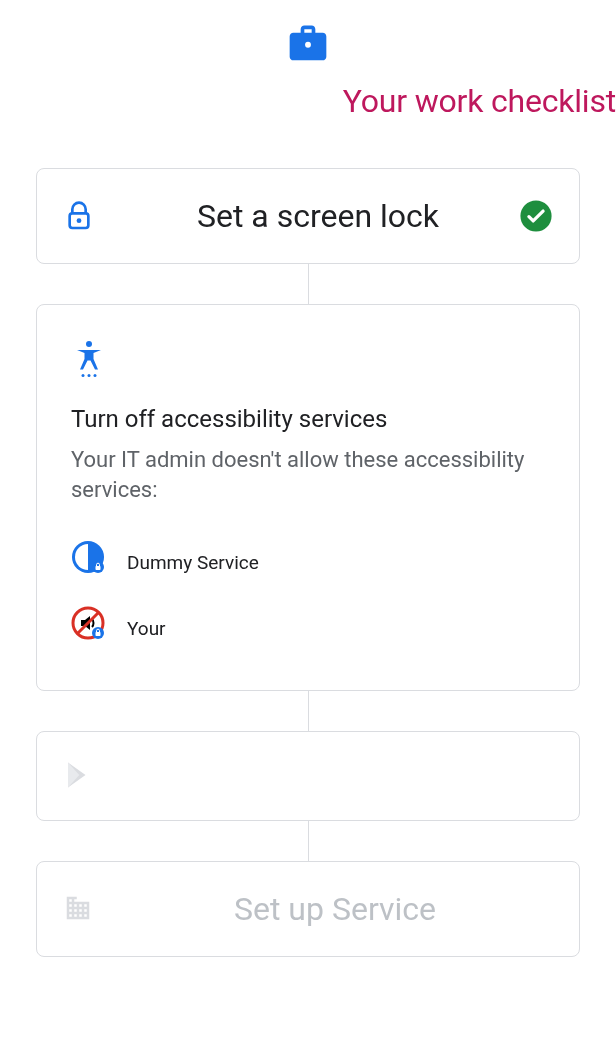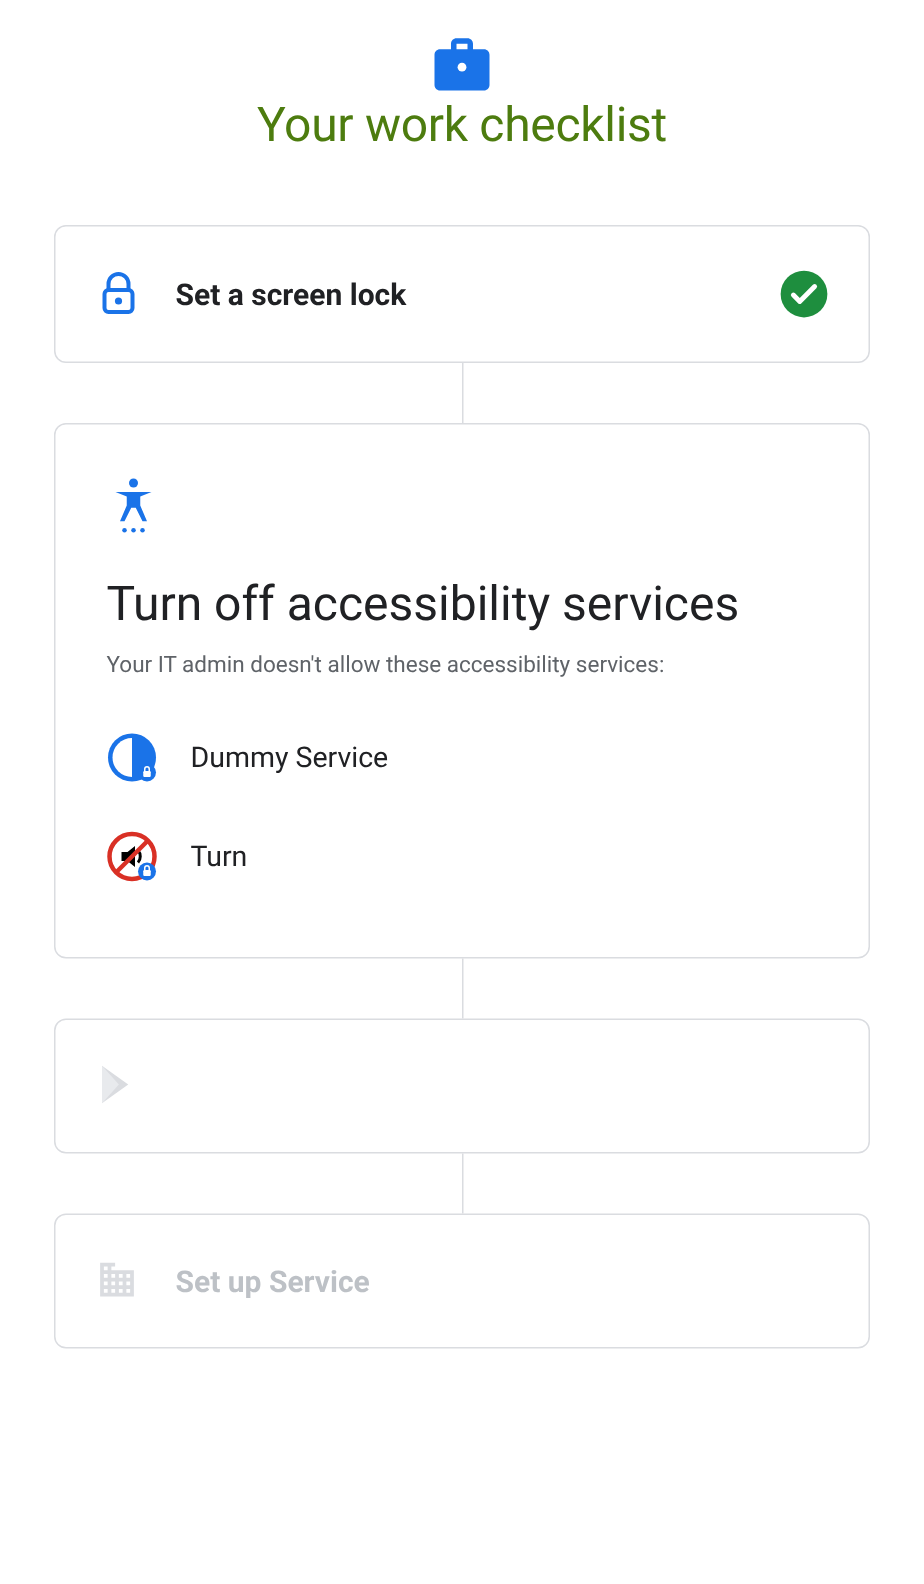--- a/index.html
+++ b/index.html
@@ -5,64 +5,66 @@
     * { margin:0; padding:0; box-sizing:border-box; }
     body {
       font-family: 'Google Sans', Roboto, -apple-system, BlinkMacSystemFont, 'Segoe UI', Arial, sans-serif;
       width:616px;
       height:1056px;
       background:#fff;
       overflow:hidden;
     }
     .header-icon { display:flex; justify-content:center; padding-top:20px; }
     .title {
-      text-align:center;
+      text-align:right;
       font-size:32px;
       font-weight:400;
-      color:#4d7c0f;
+      color:#be185d;
+      margin-top:18px;
       letter-spacing:-0.2px;
     }
     .cards { margin: 48px 36px 0 36px; }
     .card {
       border:1px solid #dadce0;
       border-radius:8px;
       background:#fff;
     }
     .card.row {
       display:flex;
       align-items:center;
       padding:28px 26px;
     }
     .card.row .card-icon { width:32px; height:32px; flex-shrink:0; }
     .card.row .card-label {
       margin-left:22px;
-      font-size:20px;
-      font-weight:700;
+      font-size:32px;
+      font-weight:400;
       color:#202124;
       flex:1;
+      text-align:center;
     }
     .card.row .status { width:34px; height:34px; flex-shrink:0; }
     .card.big { padding:34px 34px 28px 34px; }
     .card.big .big-title {
-      font-size:32px;
+      font-size:24px;
       font-weight:400;
       color:#202124;
       margin-top:22px;
     }
     .card.big .big-sub {
-      font-size:15px;
+      font-size:22px;
       font-weight:400;
       color:#5f6368;
       margin-top:12px;
       line-height:1.38;
     }
     .svc-list { margin-top:24px; }
     .svc {
       display:flex;
-      align-items:center;
+      align-items:flex-end;
       padding:10px 0;
       margin-bottom:12px;
     }
     .svc .svc-icon { width:34px; height:34px; flex-shrink:0; }
     .svc .svc-name {
       margin-left:22px;
       font-size:19px;
       color:#202124;
     }
     .card.disabled .card-label { color:#bdc1c6; }
@@ -142,21 +144,21 @@
           <svg width="34" height="34" viewBox="0 0 34 34">
             <circle cx="17" cy="17" r="15" fill="#fff" stroke="#d93025" stroke-width="3"></circle>
             <path d="M10 14v6h4l5 4V10l-5 4z" fill="#000"></path>
             <path d="M21 13c2 2 2 6 0 8" fill="none" stroke="#000" stroke-width="2"></path>
             <line x1="7" y1="27" x2="27" y2="7" stroke="#d93025" stroke-width="3"></line>
             <circle cx="27" cy="27" r="6" fill="#1a73e8"></circle>
             <rect x="24.5" y="26" width="5" height="4" rx="0.8" fill="#fff"></rect>
             <path d="M25.5 26v-1.3a1.5 1.5 0 0 1 3 0V26" fill="none" stroke="#fff" stroke-width="1"></path>
           </svg>
         </span>
-        <span class="svc-name">Turn</span>
+        <span class="svc-name">Your</span>
       </div>
     </div>
   </div>
 
   <div class="connector"></div>
 
   <div class="card row disabled">
     <span class="card-icon">
       <svg width="30" height="30" viewBox="0 0 24 24">
         <path fill="#dadce0" d="M4 2l14 10L4 22V2z"></path>

